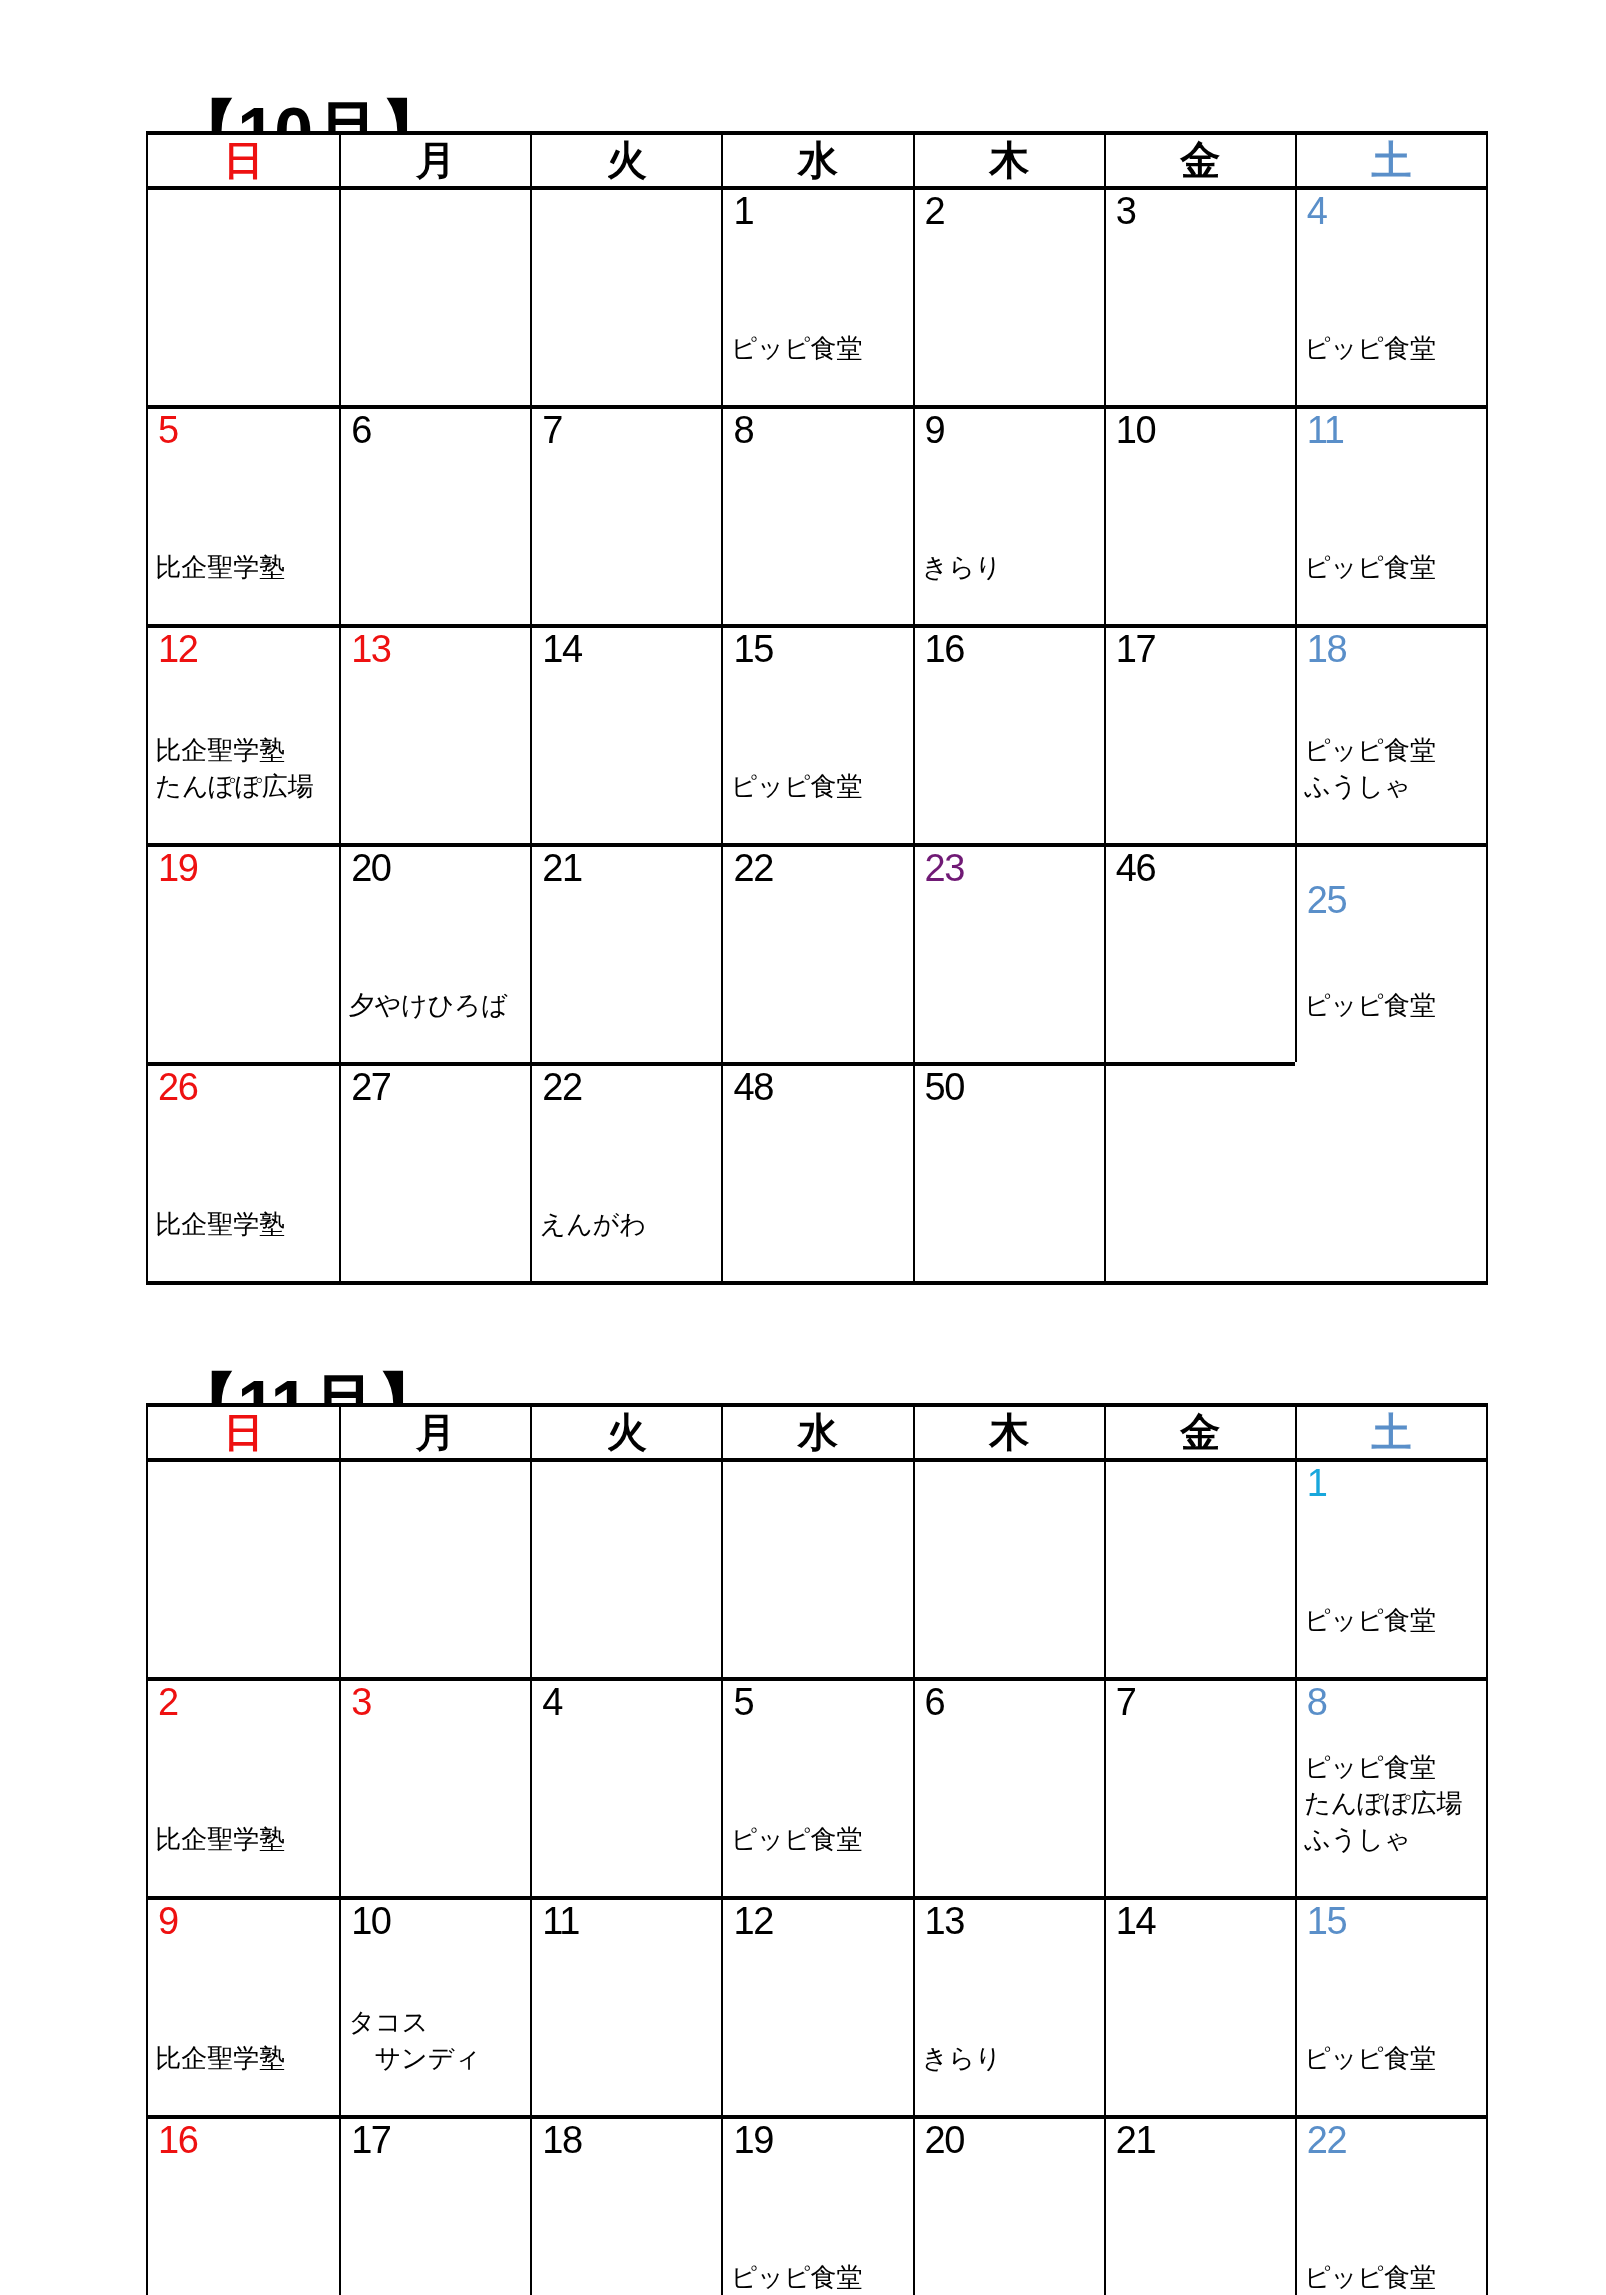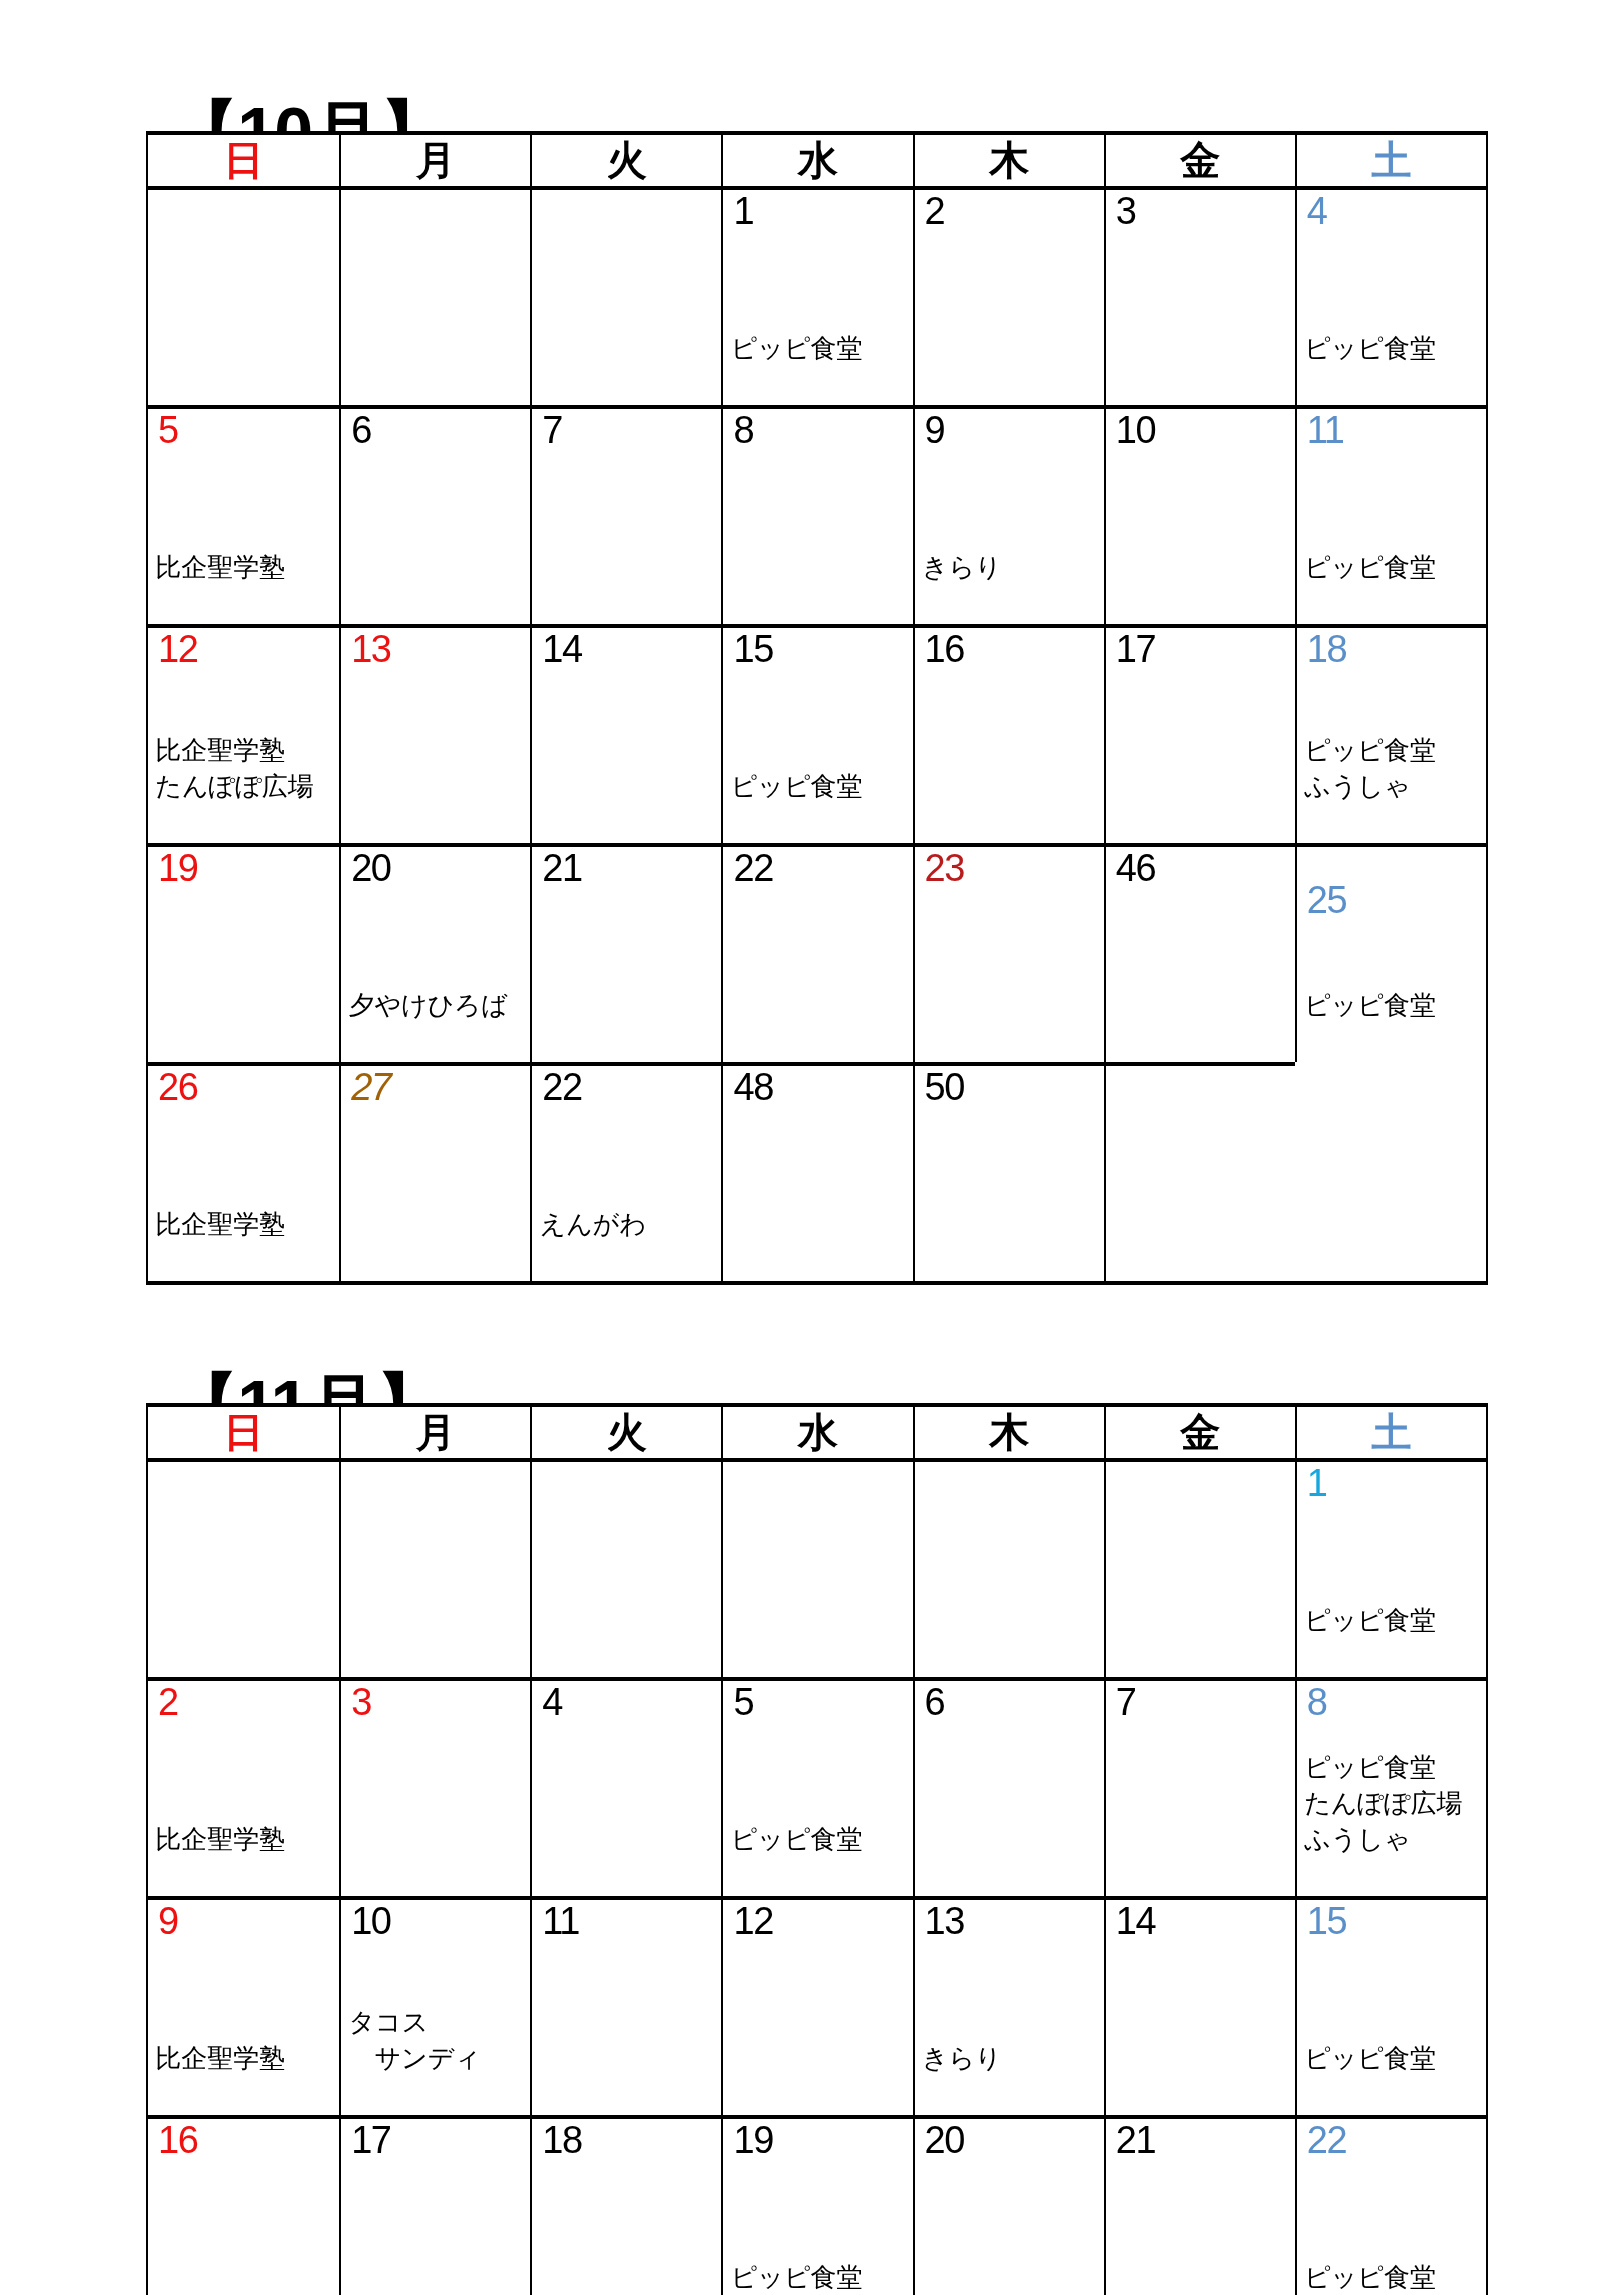--- a/index.html
+++ b/index.html
@@ -192,39 +192,39 @@
         <div>夕やけひろば</div>
       </div>
     </div>
     <div class="day-cell">
       <div class="day-number" style="color: rgb(0, 0, 0);">21</div>
     </div>
     <div class="day-cell">
       <div class="day-number" style="color: rgb(0, 0, 0);">22</div>
     </div>
     <div class="day-cell">
-      <div class="day-number" style="color: #b91c1c;">23</div>
+      <div class="day-number" style="color: #701a75;">23</div>
     </div>
     <div class="day-cell">
       <div class="day-number" style="color: rgb(0, 0, 0);">46</div>
     </div>
     <div class="day-cell">
       <div class="day-number" style="color: rgb(90, 143, 201); margin-top: 32px;">25</div>
       <div class="event-list">
         <div>ピッピ食堂</div>
       </div>
     </div>
     <div class="day-cell first">
       <div class="day-number" style="color: rgb(238, 17, 17);">26</div>
       <div class="event-list">
         <div>比企聖学塾</div>
       </div>
     </div>
     <div class="day-cell">
-      <div class="day-number" style="color: #a16207; font-style: italic;">27</div>
+      <div class="day-number" style="color: #000000;">27</div>
     </div>
     <div class="day-cell">
       <div class="day-number" style="color: rgb(0, 0, 0);">22</div>
       <div class="event-list">
         <div>えんがわ</div>
       </div>
     </div>
     <div class="day-cell">
       <div class="day-number" style="color: rgb(0, 0, 0);">48</div>
     </div>

